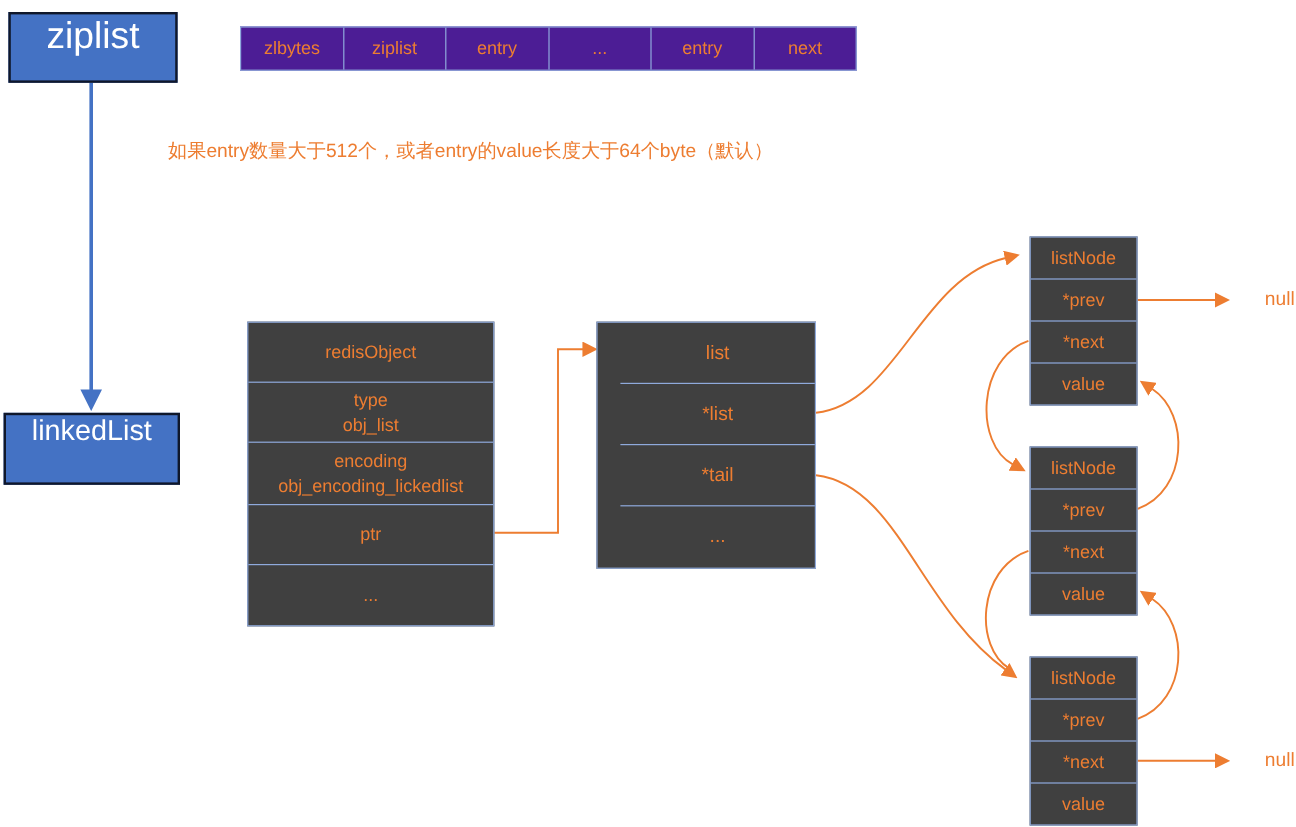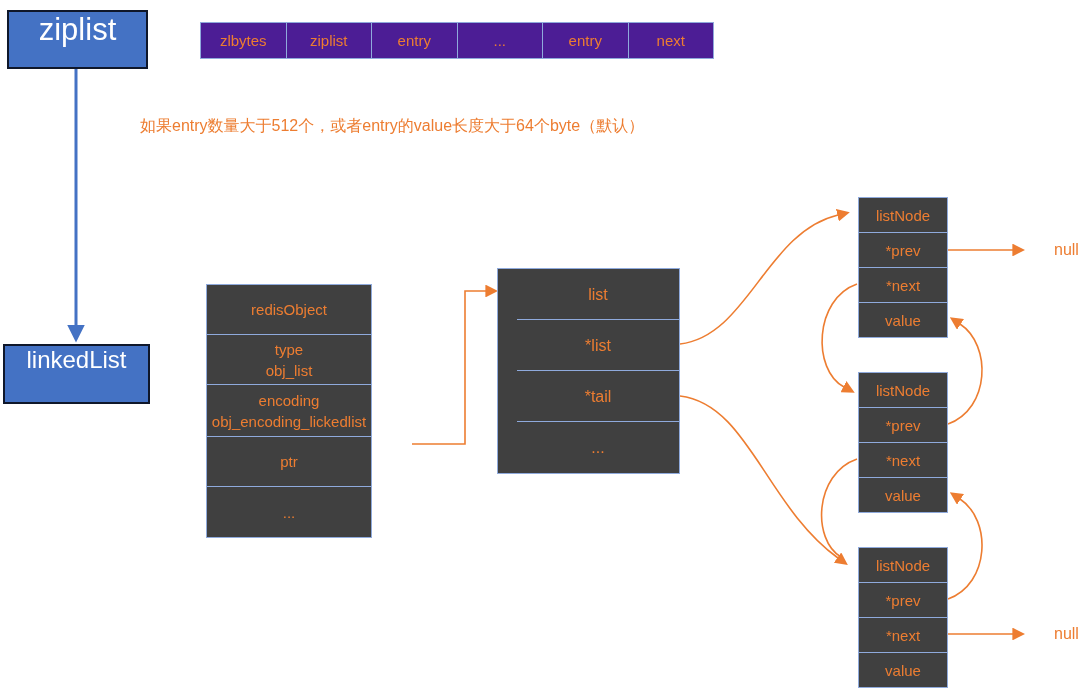--- a/index.html
+++ b/index.html
@@ -30,21 +30,21 @@
   }
   .vtable{
     position:absolute;border:1.5px solid #8faadc;box-sizing:border-box;
     color:#ed7d31;text-align:center;background:#404040;
   }
   .vrow{
     display:flex;flex-direction:column;align-items:center;justify-content:center;
     border-bottom:1.5px solid #8faadc;box-sizing:border-box;line-height:21px;
   }
   .vrow:last-child{border-bottom:none;}
-  #redis-table{left:206px;top:268px;width:166px;font-size:15px;margin-top:16px;}
+  #redis-table{left:206px;top:268px;width:206px;font-size:15px;}
   #redis-table .vrow{height:50px;}
   #redis-table .vrow.tall{height:52px;align-items:center;}
   #list-table{left:497px;top:268px;width:183px;font-size:16px;padding-left:19px;}
   #list-table .vrow{height:51px;}
   .node{left:858px;width:90px;font-size:15px;}
   .node .vrow{height:35px;}
   .node .vrow:last-child{height:34px;}
   #node1{top:197px;}
   #node2{top:372px;}
   #node3{top:547px;}

